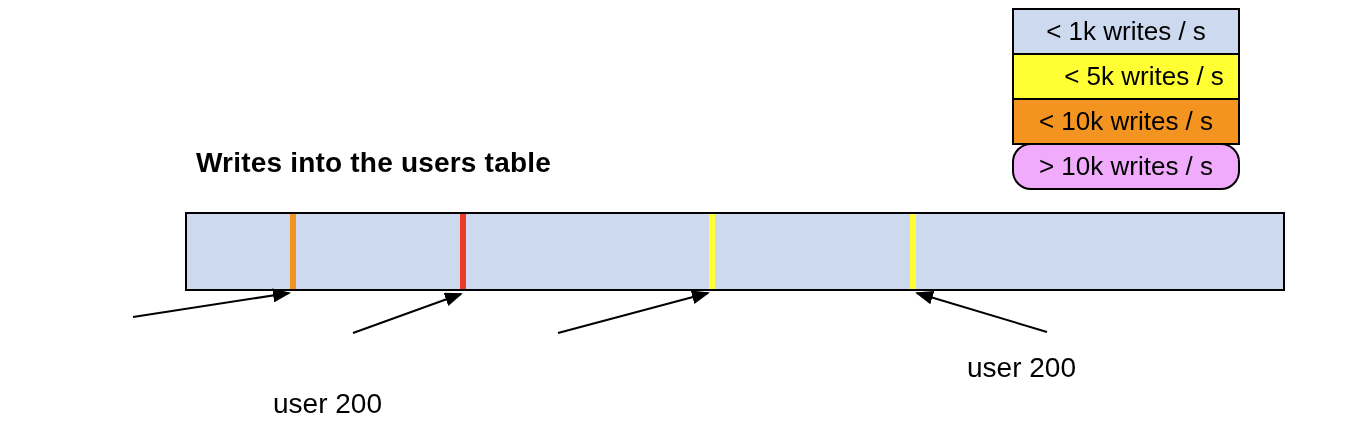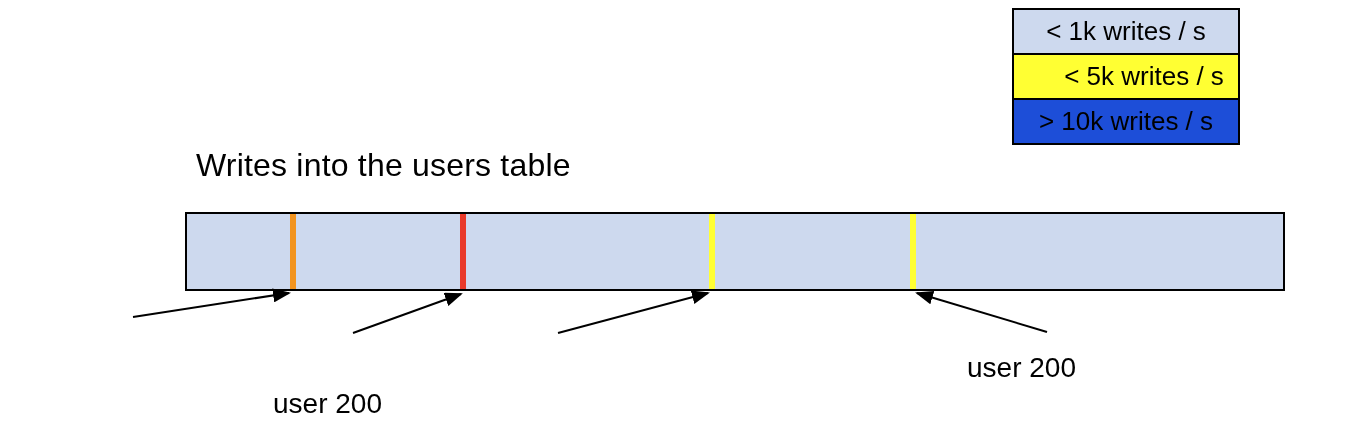--- a/index.html
+++ b/index.html
@@ -9,23 +9,24 @@
     height: 422px;
     background: #ffffff;
     overflow: hidden;
     font-family: "Liberation Sans", sans-serif;
     color: #000000;
   }
   .title {
     position: absolute;
     left: 196px;
     top: 147px;
-    font-size: 32px;
+    font-size: 28px;
     letter-spacing: 0.2px;
     white-space: nowrap;
+    font-weight: bold;
   }
   
   .legend {
     position: absolute;
     left: 1012px;
     top: 8px;
     width: 228px;
   }
   .legend-row {
     box-sizing: border-box;
@@ -88,21 +89,24 @@
 
   <div class="title">Writes into the users table</div>
 
   <div class="legend">
     <div class="legend-row" style="background-color: rgb(205, 217, 238);">
       <span>&lt; 1k writes / s</span>
     </div>
     <div class="legend-row" style="background-color: rgb(255, 255, 51); padding-left: 36px;">
       <span>&lt; 5k writes / s</span>
     </div>
-    <div class="legend-row" style="background-color: #1d4ed8;">
+    <div class="legend-row" style="background-color: rgb(242, 148, 31);">
+      <span>&lt; 10k writes / s</span>
+    </div>
+    <div class="legend-row" style="background-color: #f0abfc; border-radius: 19px;">
       <span>&gt; 10k writes / s</span>
     </div>
   </div>
 
   <div class="bar" style="background-color: rgb(205, 217, 238);">
     <div class="marker" style="background-color: rgb(242, 148, 31); left: 9.7%;"></div>
     <div class="marker" style="background-color: rgb(233, 58, 42); left: 25.2%;"></div>
     <div class="marker" style="background-color: rgb(255, 255, 51); left: 47.9%;"></div>
     <div class="marker" style="background-color: rgb(255, 255, 51); left: 66.2%;"></div>
   </div>

